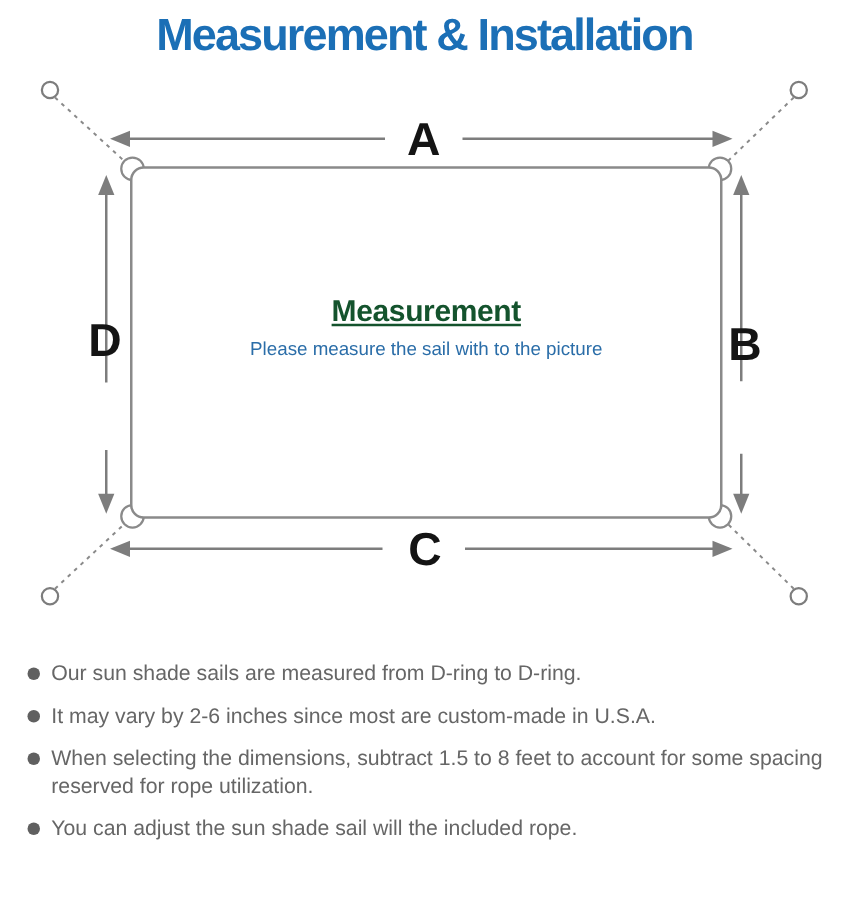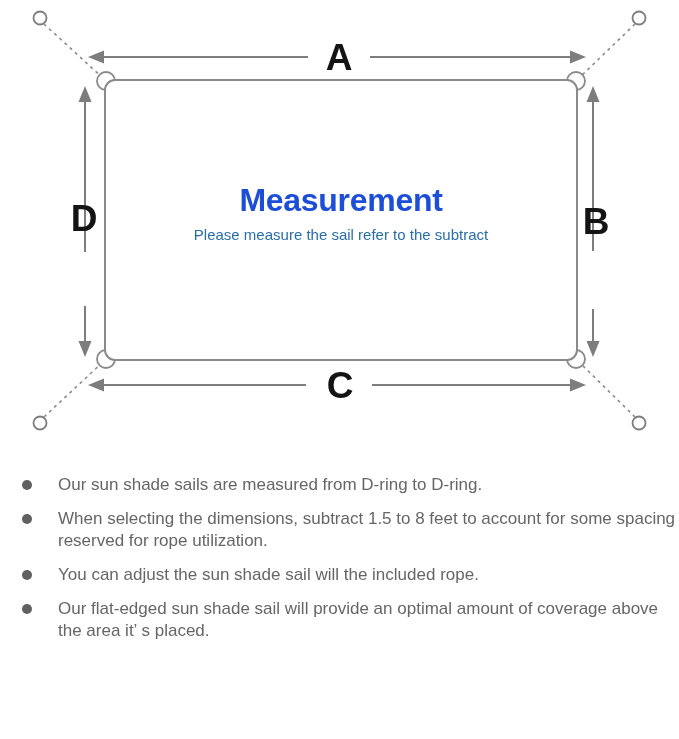--- a/index.html
+++ b/index.html
@@ -34,40 +34,41 @@
   .center-text {
     position: absolute;
     left: 105px;
     width: 472px;
     top: 182px;
     text-align: center;
     pointer-events: none;
   }
   .center-text h2 {
     margin: 0;
-    font-size: 32px;
+    font-size: 24px;
     font-weight: bold;
-    color: #1d4ed8;
+    color: #14532d;
     letter-spacing: -0.3px;
+    text-decoration: underline;
   }
   .center-text p {
     margin: 7px 0 0 0;
     font-size: 15px;
     color: #2a6da8;
   }
 
   ul.notes {
     list-style: none;
     margin: 14px 0 0 0;
     padding: 0 0 0 22px;
   }
   ul.notes li {
     display: flex;
     align-items: flex-start;
-    gap: 26px;
+    gap: 9px;
     margin-bottom: 12px;
   }
   .dot {
     flex: 0 0 auto;
     width: 10px;
     height: 10px;
     margin-top: 6px;
     border-radius: 50%;
     background: #606060;
   }
@@ -84,20 +85,21 @@
     font-size: 37px;
     font-weight: bold;
     fill: #141414;
   }
 </style>
 </head>
 <body>
 
 <div class="page">
 
+  <h1 class="title">Measurement &amp; Installation</h1>
 
   <div class="diagram">
     <svg width="679" height="460" viewBox="0 0 679 460">
 
       <g stroke="#8a8a8a" stroke-width="1.6" stroke-dasharray="3,4">
         <line x1="44" y1="24" x2="104" y2="79"></line>
         <line x1="635" y1="24" x2="578" y2="79"></line>
         <line x1="44" y1="417" x2="104" y2="361"></line>
         <line x1="635" y1="417" x2="578" y2="361"></line>
       </g>
@@ -144,36 +146,36 @@
       </g>
 
       <text class="dimlabel" x="339" y="70" text-anchor="middle">A</text>
       <text class="dimlabel" x="596" y="234" text-anchor="middle">B</text>
       <text class="dimlabel" x="340" y="398" text-anchor="middle">C</text>
       <text class="dimlabel" x="84" y="231" text-anchor="middle">D</text>
     </svg>
 
     <div class="center-text">
       <h2>Measurement</h2>
-      <p>Please measure the sail refer to the subtract</p>
+      <p>Please measure the sail with to the picture</p>
     </div>
   </div>
 
   <ul class="notes">
     <li>
       <span class="dot"></span>
       <span class="btext">Our sun shade sails are measured from D-ring to D-ring.</span>
     </li>
     <li>
       <span class="dot"></span>
+      <span class="btext">It may vary by 2-6 inches since most are custom-made in U.S.A.</span>
+    </li>
+    <li>
+      <span class="dot"></span>
       <span class="btext">When selecting the dimensions, subtract 1.5 to 8 feet to account for some spacing reserved for rope utilization.</span>
     </li>
     <li>
       <span class="dot"></span>
       <span class="btext">You can adjust the sun shade sail will the included rope.</span>
     </li>
-    <li>
-      <span class="dot"></span>
-      <span class="btext">Our flat-edged sun shade sail will provide an optimal amount of coverage above the area it’ s placed.</span>
-    </li>
   </ul>
 
 </div>
 
 </body></html>

